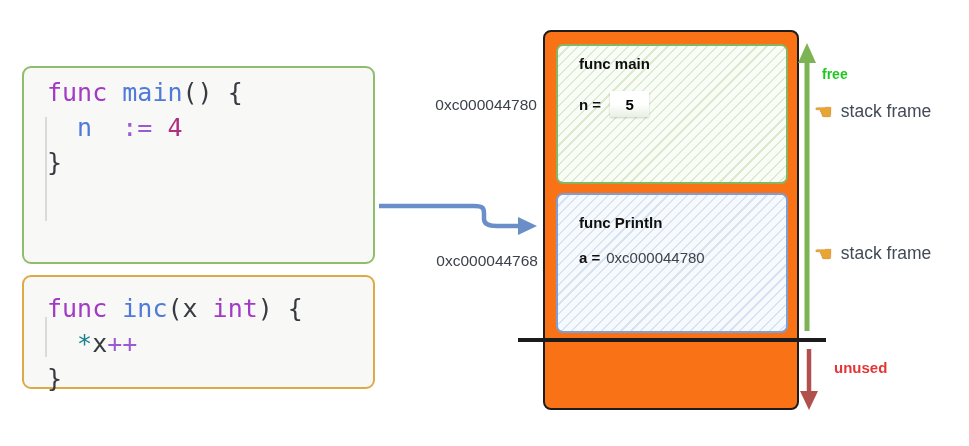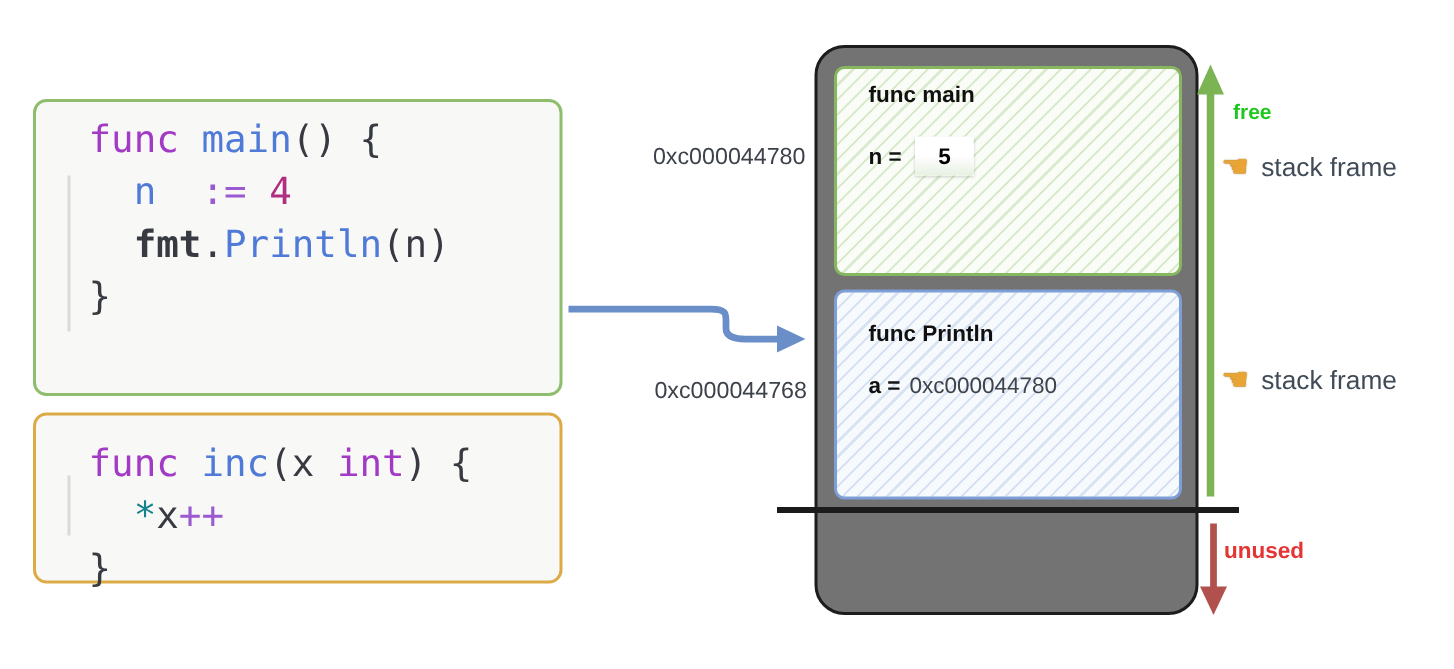--- a/index.html
+++ b/index.html
@@ -9,39 +9,39 @@
   }
   
   .code-block{
     position:absolute;left:22px;width:353px;box-sizing:border-box;
     background:#f8f8f6;border-radius:9px;
     font-family:"DejaVu Sans Mono","Liberation Mono",monospace;
     font-size:25px;line-height:35px;color:#383a42;
   }
   .cb-main{top:66px;height:198px;border:2px solid #8fbd6e;padding:7px 0 0 23px;}
   .cb-inc {top:275px;height:114px;border:2px solid #dcab48;padding:14px 0 0 23px;}
-  .code-line{white-space:pre;margin-left:12px;}
+  .code-line{white-space:pre;}
   .indent-guide{position:absolute;width:2px;background:#dadada;left:21px;}
   .ig-main{top:49px;height:104px;}
   .ig-inc{top:40px;height:40px;}
   .tok-plain{color:#383a42;}
   .tok-kw{color:#a23ac6;}
   .tok-fn{color:#4f7ad8;}
   .tok-op{color:#9b5ad1;}
   .tok-num{color:#b02f80;}
   .tok-amp{color:#15828d;}
   .tok-pkg{color:#383a42;font-weight:bold;}
   
   .addr{position:absolute;width:120px;text-align:right;font-size:15.5px;color:#3c414a;}
   .addr-top{left:417px;top:96px;}
   .addr-bottom{left:418px;top:252px;}
   
   .stack-box{
     position:absolute;left:543px;top:30px;width:256px;height:380px;box-sizing:border-box;
-    border:2.5px solid #1c1c1c;border-radius:20px;background:#737373;
+    border:2.5px solid #1c1c1c;border-radius:8px;background:#f97316;
   }
   .frame{position:absolute;left:11px;width:232px;height:140px;box-sizing:border-box;border-radius:7px;}
   .frame-green{
     top:12px;border:2px solid #86b760;
     background:repeating-linear-gradient(135deg,rgba(146,192,110,0.30) 0 1.5px,rgba(0,0,0,0) 1.5px 7px),#fafdf7;
   }
   .frame-blue{
     top:161px;border:2px solid #7d9ed6;
     background:repeating-linear-gradient(135deg,rgba(125,158,214,0.26) 0 1.5px,rgba(0,0,0,0) 1.5px 7px),#f7fafd;
     text-align:right;
@@ -60,39 +60,38 @@
     box-shadow:0 1px 2px rgba(0,0,0,0.18);
   }
   .value-plain{margin-left:6px;font-size:15px;color:#3f434b;}
   .stack-label{
     position:absolute;left:543px;top:375px;width:256px;text-align:center;
     font-weight:bold;font-size:20px;color:#101010;letter-spacing:0.5px;
   }
   .black-line{position:absolute;left:518px;top:338px;width:308px;height:4px;background:#1b1b1b;}
   
   .free-label{position:absolute;left:822px;top:66px;font-weight:bold;font-size:14px;color:#1ec81e;}
-  .unused-label{position:absolute;left:816px;top:359px;font-weight:bold;font-size:15px;color:#e53434;}
+  .unused-label{position:absolute;left:834px;top:359px;font-weight:bold;font-size:15px;color:#e53434;}
   .sf-label{position:absolute;left:814px;display:flex;align-items:center;gap:8px;
     font-size:17.5px;color:#414b57;}
   .sf-1{top:101px;}
   .sf-2{top:243px;}
   .hand{font-size:21px;color:#e8a435;line-height:1;text-shadow:0 0 1px #8a6410;}
   
   .overlay{position:absolute;left:0;top:0;width:969px;height:446px;pointer-events:none;}
 </style>
 </head>
 <body>
 
 <div class="canvas">
 
   <div class="code-block cb-main">
     <div class="indent-guide ig-main"></div>
     <div class="code-line"><span class="tok-kw">func</span><span class="tok-plain"> </span><span class="tok-fn">main</span><span class="tok-plain">() {</span></div>
     <div class="code-line"><span class="tok-plain">  </span><span class="tok-fn">n</span><span class="tok-plain">  </span><span class="tok-op">:=</span><span class="tok-plain"> </span><span class="tok-num">4</span></div>
-    <div class="code-line"><span class="tok-plain">  </span><span class="tok-pkg">fmt</span><span class="tok-plain">.</span><span class="tok-fn">Println</span><span class="tok-plain">(n)</span></div>
     <div class="code-line"><span class="tok-plain">}</span></div>
   </div>
 
   <div class="code-block cb-inc">
     <div class="indent-guide ig-inc"></div>
     <div class="code-line"><span class="tok-kw">func</span><span class="tok-plain"> </span><span class="tok-fn">inc</span><span class="tok-plain">(x </span><span class="tok-kw">int</span><span class="tok-plain">) {</span></div>
     <div class="code-line"><span class="tok-plain">  </span><span class="tok-amp">*</span><span class="tok-plain">x</span><span class="tok-op">++</span></div>
     <div class="code-line"><span class="tok-plain">}</span></div>
   </div>
 

